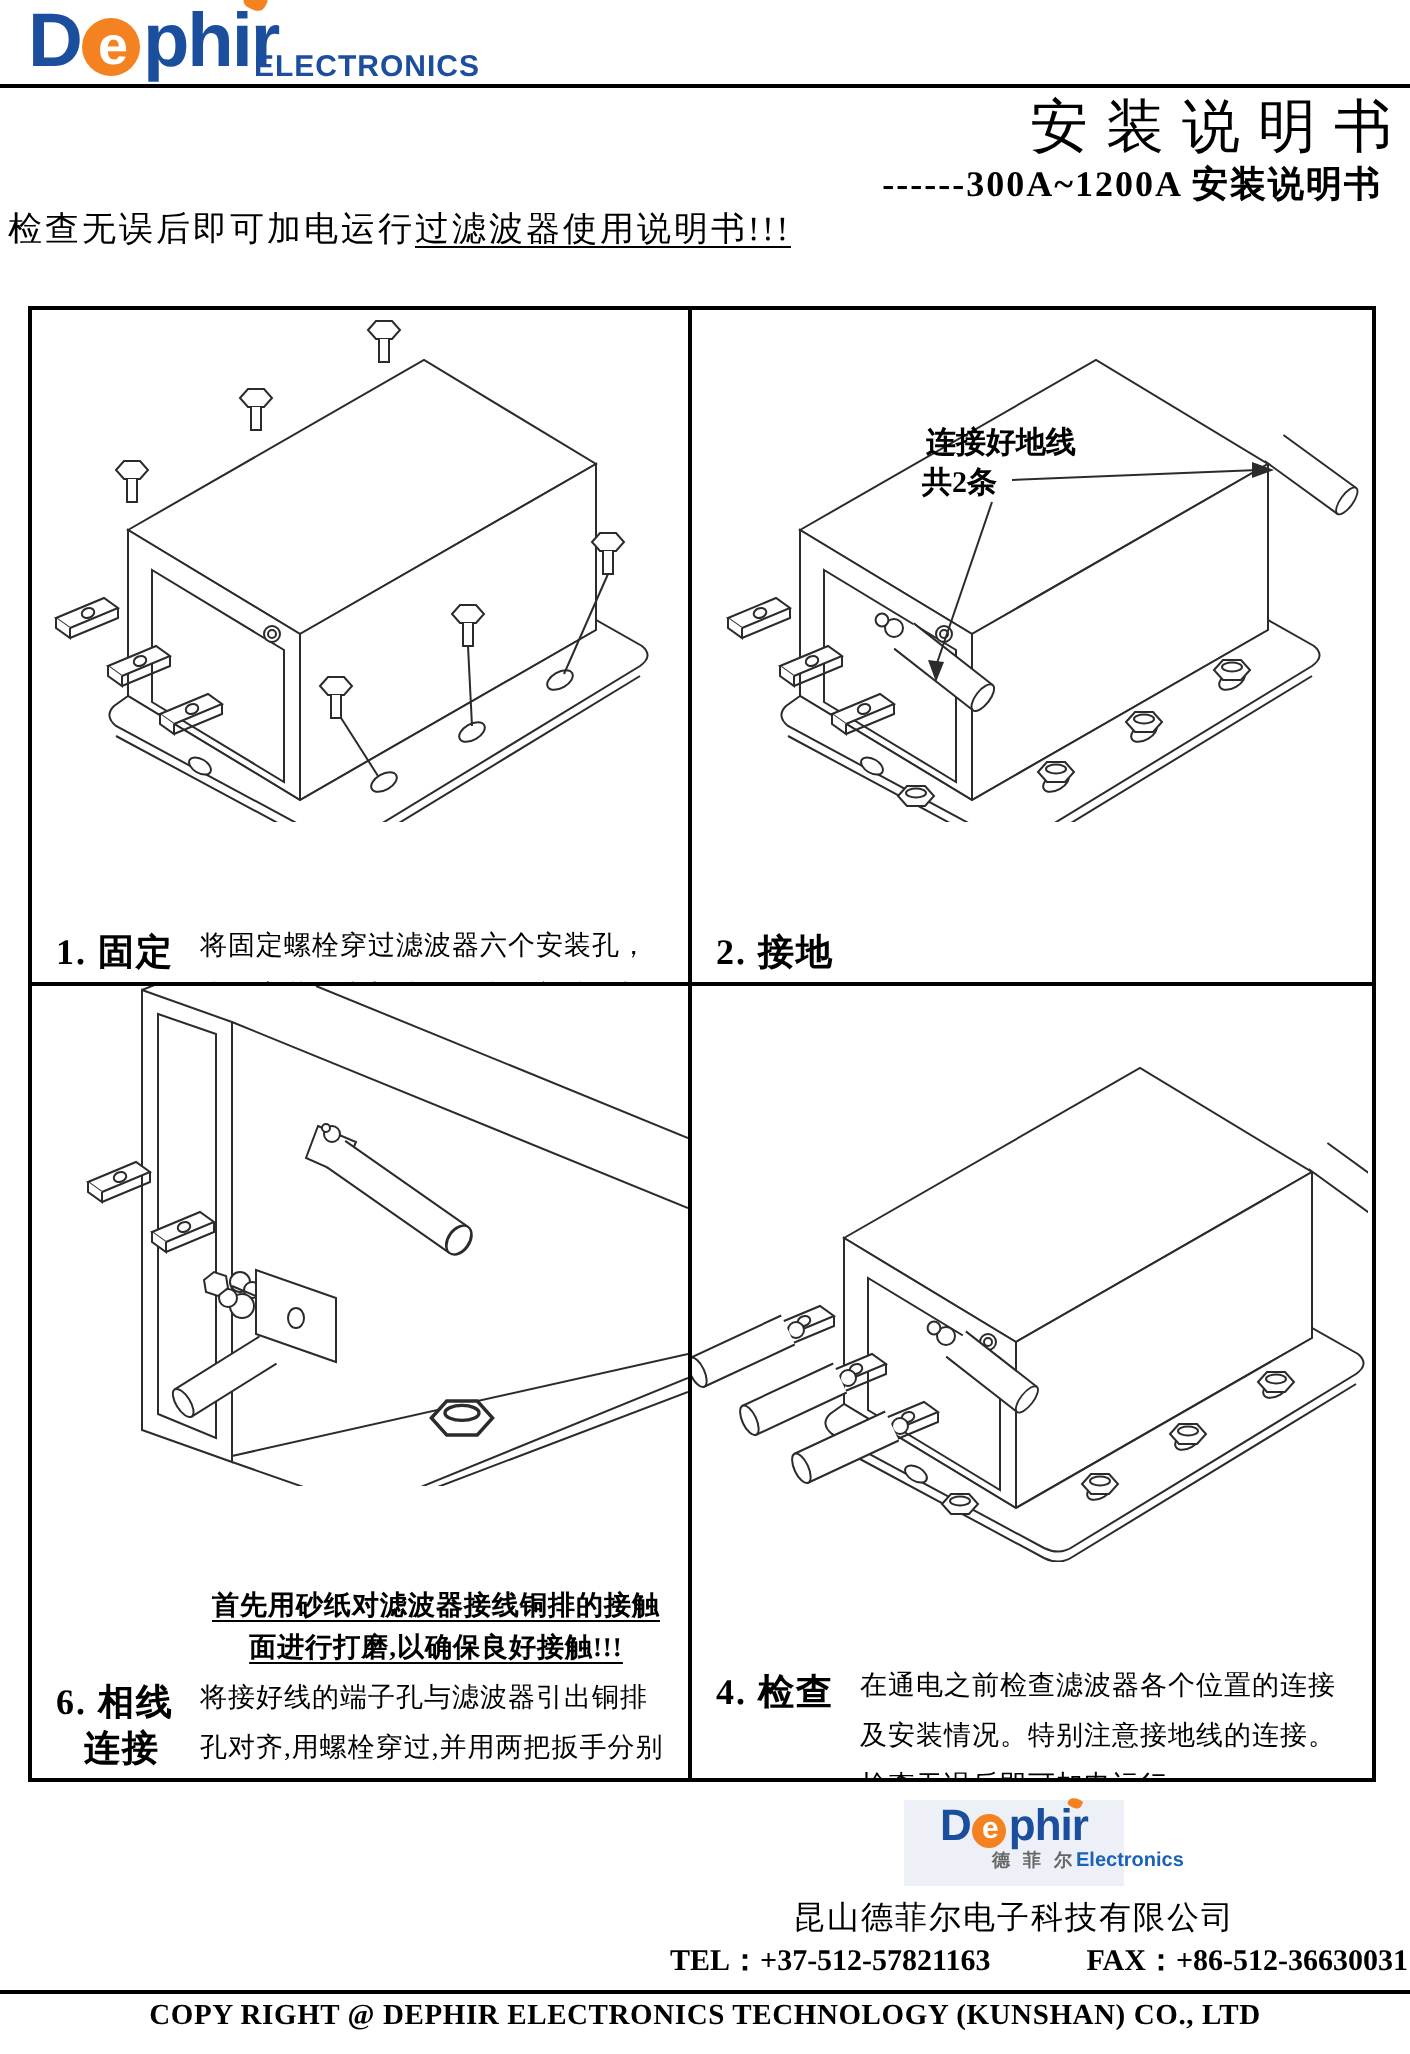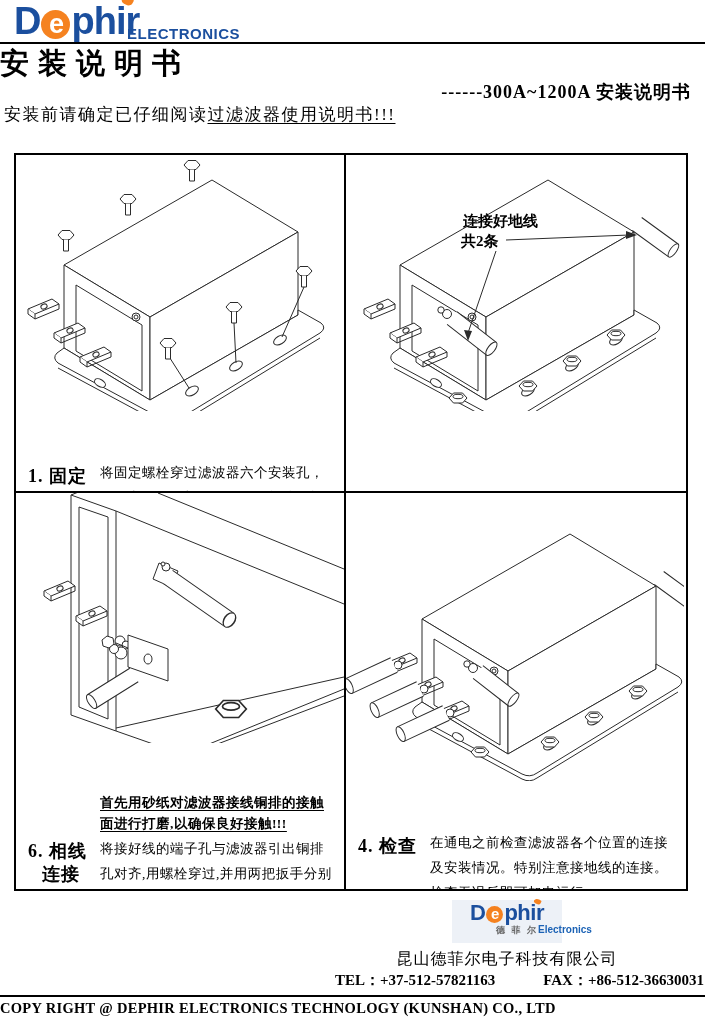--- a/index.html
+++ b/index.html
@@ -10,21 +10,21 @@
   
   .brand{position:absolute;left:14px;top:0px;font-family:"Liberation Sans","DejaVu Sans",sans-serif;
     font-weight:bold;font-size:38px;line-height:42px;color:#1b4f9e;letter-spacing:-1px;}
   .e-disc{display:inline-flex;align-items:center;justify-content:center;width:29px;height:29px;
     background:#f58220;color:#fff;border-radius:50%;font-size:27px;vertical-align:1px;margin:0 1px;}
   .accent-mark{position:absolute;right:6px;top:-3px;width:11px;height:8px;background:#f58220;
     border-radius:80% 20% 60% 40%;transform:rotate(28deg);}
   .electronics{position:absolute;left:127px;top:25px;font-family:"Liberation Sans","DejaVu Sans",sans-serif;
     font-weight:bold;font-size:15px;color:#1b4f9e;letter-spacing:.5px;}
   .header-rule{position:absolute;left:0;top:42px;width:705px;height:0;border-top:2px solid #000;}
-  .page-title{position:absolute;left:0;top:44px;width:705px;text-align:left;font-weight:bold;
+  .page-title{position:absolute;left:0;top:44px;width:705px;text-align:right;font-weight:normal;
     font-size:29px;letter-spacing:9px;}
   .subtitle{position:absolute;right:14px;top:80px;font-weight:bold;font-size:18px;letter-spacing:1px;}
   .warning{position:absolute;left:4px;top:103px;font-size:17px;letter-spacing:1.5px;}
   .u{text-decoration:underline;text-underline-offset:3px;}
   
   .itable{position:absolute;left:14px;top:153px;width:674px;height:738px;border:2px solid #000;
     box-sizing:border-box;display:grid;grid-template-columns:330px 1fr;grid-template-rows:338px 1fr;}
   .cell{box-sizing:border-box;display:flex;flex-direction:column;overflow:hidden;gap:48px;}
   .cell.c1{border-right:2px solid #000;border-bottom:2px solid #000;}
   .cell.c2{border-bottom:2px solid #000;}
@@ -32,40 +32,40 @@
   .drawing{flex:0 0 auto;}
   .drawing svg{display:block;}
   svg{stroke:#2b2b2b;stroke-width:1;fill:none;}
   svg .w{fill:#ffffff;}
   svg text{stroke:none;fill:#000;font-family:"Liberation Serif","DejaVu Serif",serif;font-weight:bold;font-size:15px;}
   svg .arrow{fill:#2b2b2b;stroke:none;}
   .caption{display:grid;grid-template-columns:72px 1fr;padding:2px 8px 0 12px;}
   .step-label{font-weight:bold;font-size:18px;letter-spacing:1px;padding-top:3px;}
   .step-desc{font-size:13.5px;line-height:1.85;letter-spacing:.5px;}
   .note{grid-column:2;font-size:13.5px;font-weight:bold;line-height:1.55;letter-spacing:.5px;
-    text-decoration:underline;text-underline-offset:3px;margin:0 0 2px 0;}
+    text-decoration:underline;text-underline-offset:3px;margin:0 0 2px 0;text-align:center;}
   .lbl2{line-height:1.3;}
   .lbl2 .ind{padding-left:14px;}
   sup{font-size:10px;}
   
   .footer-logo{position:absolute;left:452px;top:900px;width:110px;height:43px;background:#edf1f7;
     text-align:center;font-family:"Liberation Sans","DejaVu Sans",sans-serif;}
   .f-brand{position:relative;display:inline-block;font-weight:bold;font-size:22px;line-height:24px;
     color:#1b4f9e;letter-spacing:-.5px;margin-top:1px;}
   .f-brand .e-disc{width:17px;height:17px;font-size:15px;vertical-align:1px;}
   .f-brand .accent-mark{right:3px;top:-2px;width:7px;height:5px;}
   .f-sub{font-size:9px;line-height:10px;white-space:nowrap;}
   .f-cn{color:#666;font-weight:bold;letter-spacing:2px;margin-left:44px;}
   .f-en{color:#1b62b5;font-weight:bold;font-size:10px;}
   .company{position:absolute;left:357px;top:949px;width:300px;text-align:center;font-size:16px;
     font-family:"Liberation Sans","DejaVu Sans",sans-serif;letter-spacing:1px;}
   .telfax{position:absolute;left:335px;top:971px;font-weight:bold;font-size:15px;white-space:nowrap;}
   .telfax .gap{display:inline-block;width:48px;}
   .footer-rule{position:absolute;left:0;top:995px;width:705px;height:0;border-top:2px solid #000;}
-  .copyright{position:absolute;left:0;top:1000px;width:705px;font-weight:bold;
+  .copyright{position:absolute;left:0;top:1000px;width:705px;text-align:center;font-weight:bold;
     font-size:14.5px;letter-spacing:.3px;}
 </style>
 </head>
 <body>
 
 <svg width="0" height="0" style="position:absolute">
   <defs>
     <g id="bolt">
       <path class="w" d="M-8,-4 L-4,-8.5 L4,-8.5 L8,-4 L4,0.5 L-4,0.5 Z"></path>
       <path class="w" d="M-2.5,0.5 L-2.5,12 L2.5,12 L2.5,0.5"></path>
@@ -106,21 +106,21 @@
 </svg>
 
 <div class="brand">
   <span>D</span><span class="e-disc">e</span><span>phir</span>
   <span class="accent-mark"></span>
 </div>
 <div class="electronics">ELECTRONICS</div>
 <div class="header-rule"></div>
 <div class="page-title">安装说明书</div>
 <div class="subtitle">------300A~1200A  安装说明书</div>
-<div class="warning"><span>安装前请确定已仔细阅读</span><span class="u">过滤波器使用说明书!!!</span></div>
+<div class="warning"><span>检查无误后即可加电运行</span><span class="u">过滤波器使用说明书!!!</span></div>
 
 <div class="itable">
 
   <div class="cell c1">
     <div class="drawing">
       <svg width="328" height="256" viewBox="0 0 328 256">
         <use href="#fbox"></use>
         <use href="#bolt" transform="translate(176,14)"></use>
         <use href="#bolt" transform="translate(112,48)"></use>
         <use href="#bolt" transform="translate(50,84)"></use>
@@ -152,20 +152,21 @@
         <use href="#cyl" transform="translate(291,69) rotate(36) scale(0.9,1)"></use>
         <text x="117" y="71">连接好地线</text>
         <text x="115" y="91">共2条</text>
         <path d="M150,96 L122,178"></path>
         <polygon class="arrow" points="122,186 118,175 126,176"></polygon>
         <path d="M160,85 L283,80"></path>
         <polygon class="arrow" points="291,80 280,76 280,84"></polygon>
       </svg>
     </div>
     <div class="caption">
+      <div class="step-label">2. 接地</div>
     </div>
   </div>
 
   <div class="cell c3">
     <div class="drawing">
       <svg width="328" height="250" viewBox="0 0 328 250">
         <path d="M55,2 L90,-12"></path>
         <path class="w" d="M55,2 L100,18 L100,238 L55,222 Z"></path>
         <path d="M63,14 L92,24 L92,226 L63,214 Z"></path>
         <path d="M100,18 L328,111"></path>

